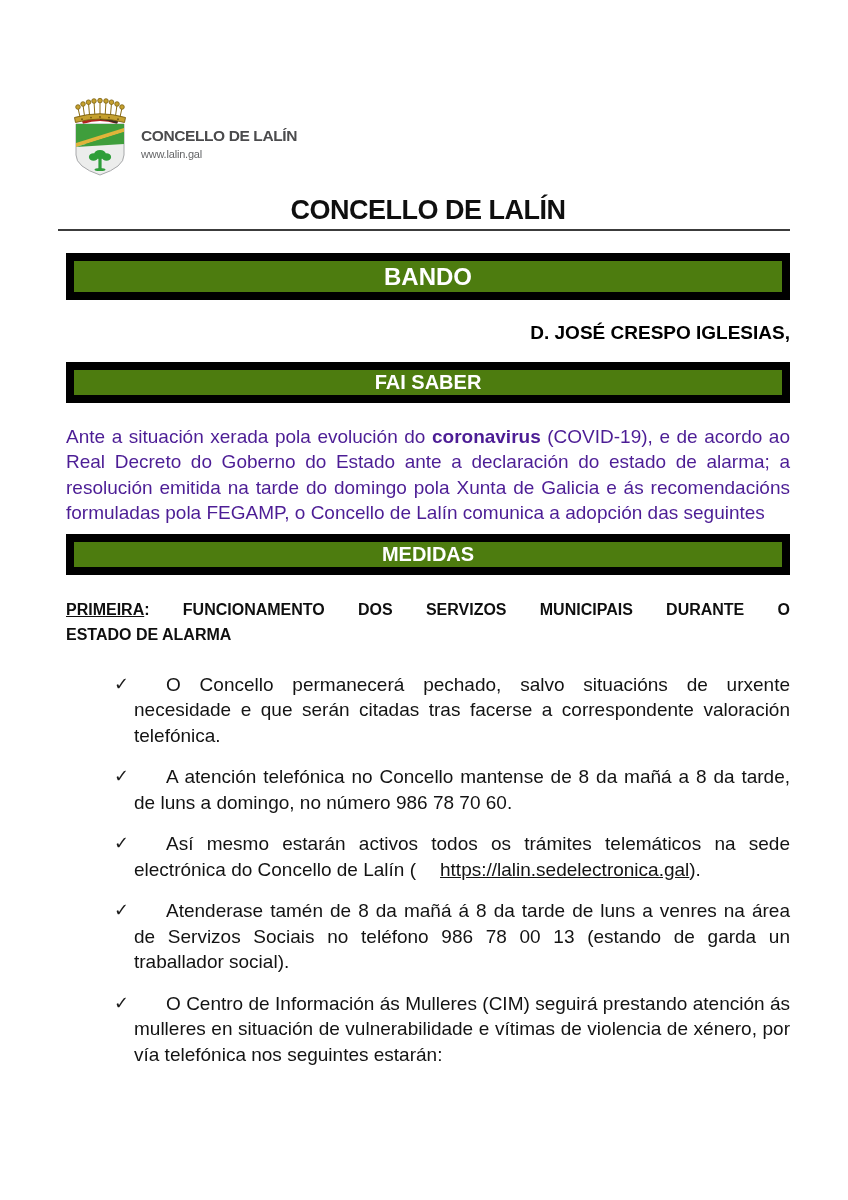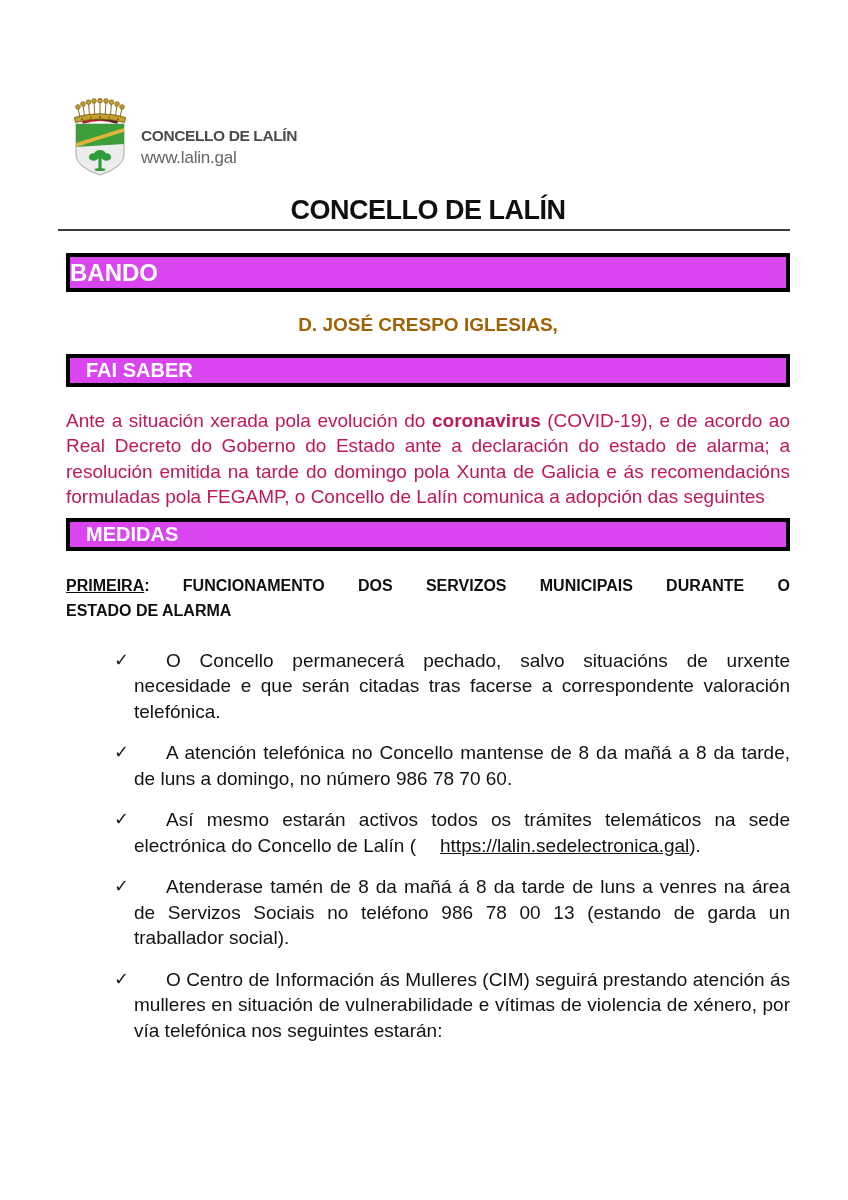--- a/index.html
+++ b/index.html
@@ -9,42 +9,43 @@
     font-family:"Liberation Sans", sans-serif;
     color:#161616;
   }
   .page { padding:97px 58px 0 66px; }
 
   
   .logo-row { display:flex; align-items:flex-start; margin-left:6px; height:80px; }
   .crest { width:56px; height:79px; flex:0 0 auto; }
   .logo-text { margin-left:13px; padding-top:30px; }
   .logo-org { font-size:15.5px; font-weight:700; letter-spacing:-0.4px; color:#4b4b4d; }
-  .logo-url { font-size:17px; color:#646567; margin-top:3px; letter-spacing:-0.2px; }
+  .logo-url { font-size:11px; color:#646567; margin-top:3px; letter-spacing:-0.2px; }
 
   
   .doc-title { margin-top:18px; text-align:center; font-size:27px; font-weight:700; letter-spacing:-0.5px; color:#0f0f0f; }
   .title-rule { margin-top:3px; margin-left:-8px; margin-right:0; border-top:2.5px solid #3c3c3c; height:0; }
 
   
   .banner {
-    background:#d946ef;
-    border:4px solid #000000;
+    background:#4d7c0f;
+    border:8px solid #000000;
     color:#ffffff;
     font-weight:700;
+    text-align:center;
   }
   .banner.big   { margin-top:22px; font-size:24px; line-height:29px; padding:1px 0; }
   .banner.small { margin-top:16px; font-size:20px; line-height:23px; padding:1px 16px; }
   .banner.medidas { margin-top:8px; }
 
   
-  .names { margin-top:20px; text-align:center; font-weight:700; font-size:19px; line-height:25.5px; color:#a16207; }
+  .names { margin-top:20px; text-align:right; font-weight:700; font-size:19px; line-height:25.5px; color:#000000; }
 
   
-  .intro { margin-top:21px; font-size:19px; line-height:25.5px; text-align:justify; color:#be185d; }
+  .intro { margin-top:21px; font-size:19px; line-height:25.5px; text-align:justify; color:#4c1d95; }
   .intro b { font-weight:700; }
 
   
   .sec-heading { margin-top:22px; font-size:16px; font-weight:700; color:#0f0f0f; line-height:25.5px; }
   .sec-heading .l1 { display:block; text-align:justify; text-align-last:justify; }
   .sec-heading .l2 { display:block; }
   .sec-heading .und { text-decoration:underline; }
 
   
   .measures { list-style:none; margin-top:24px; }

